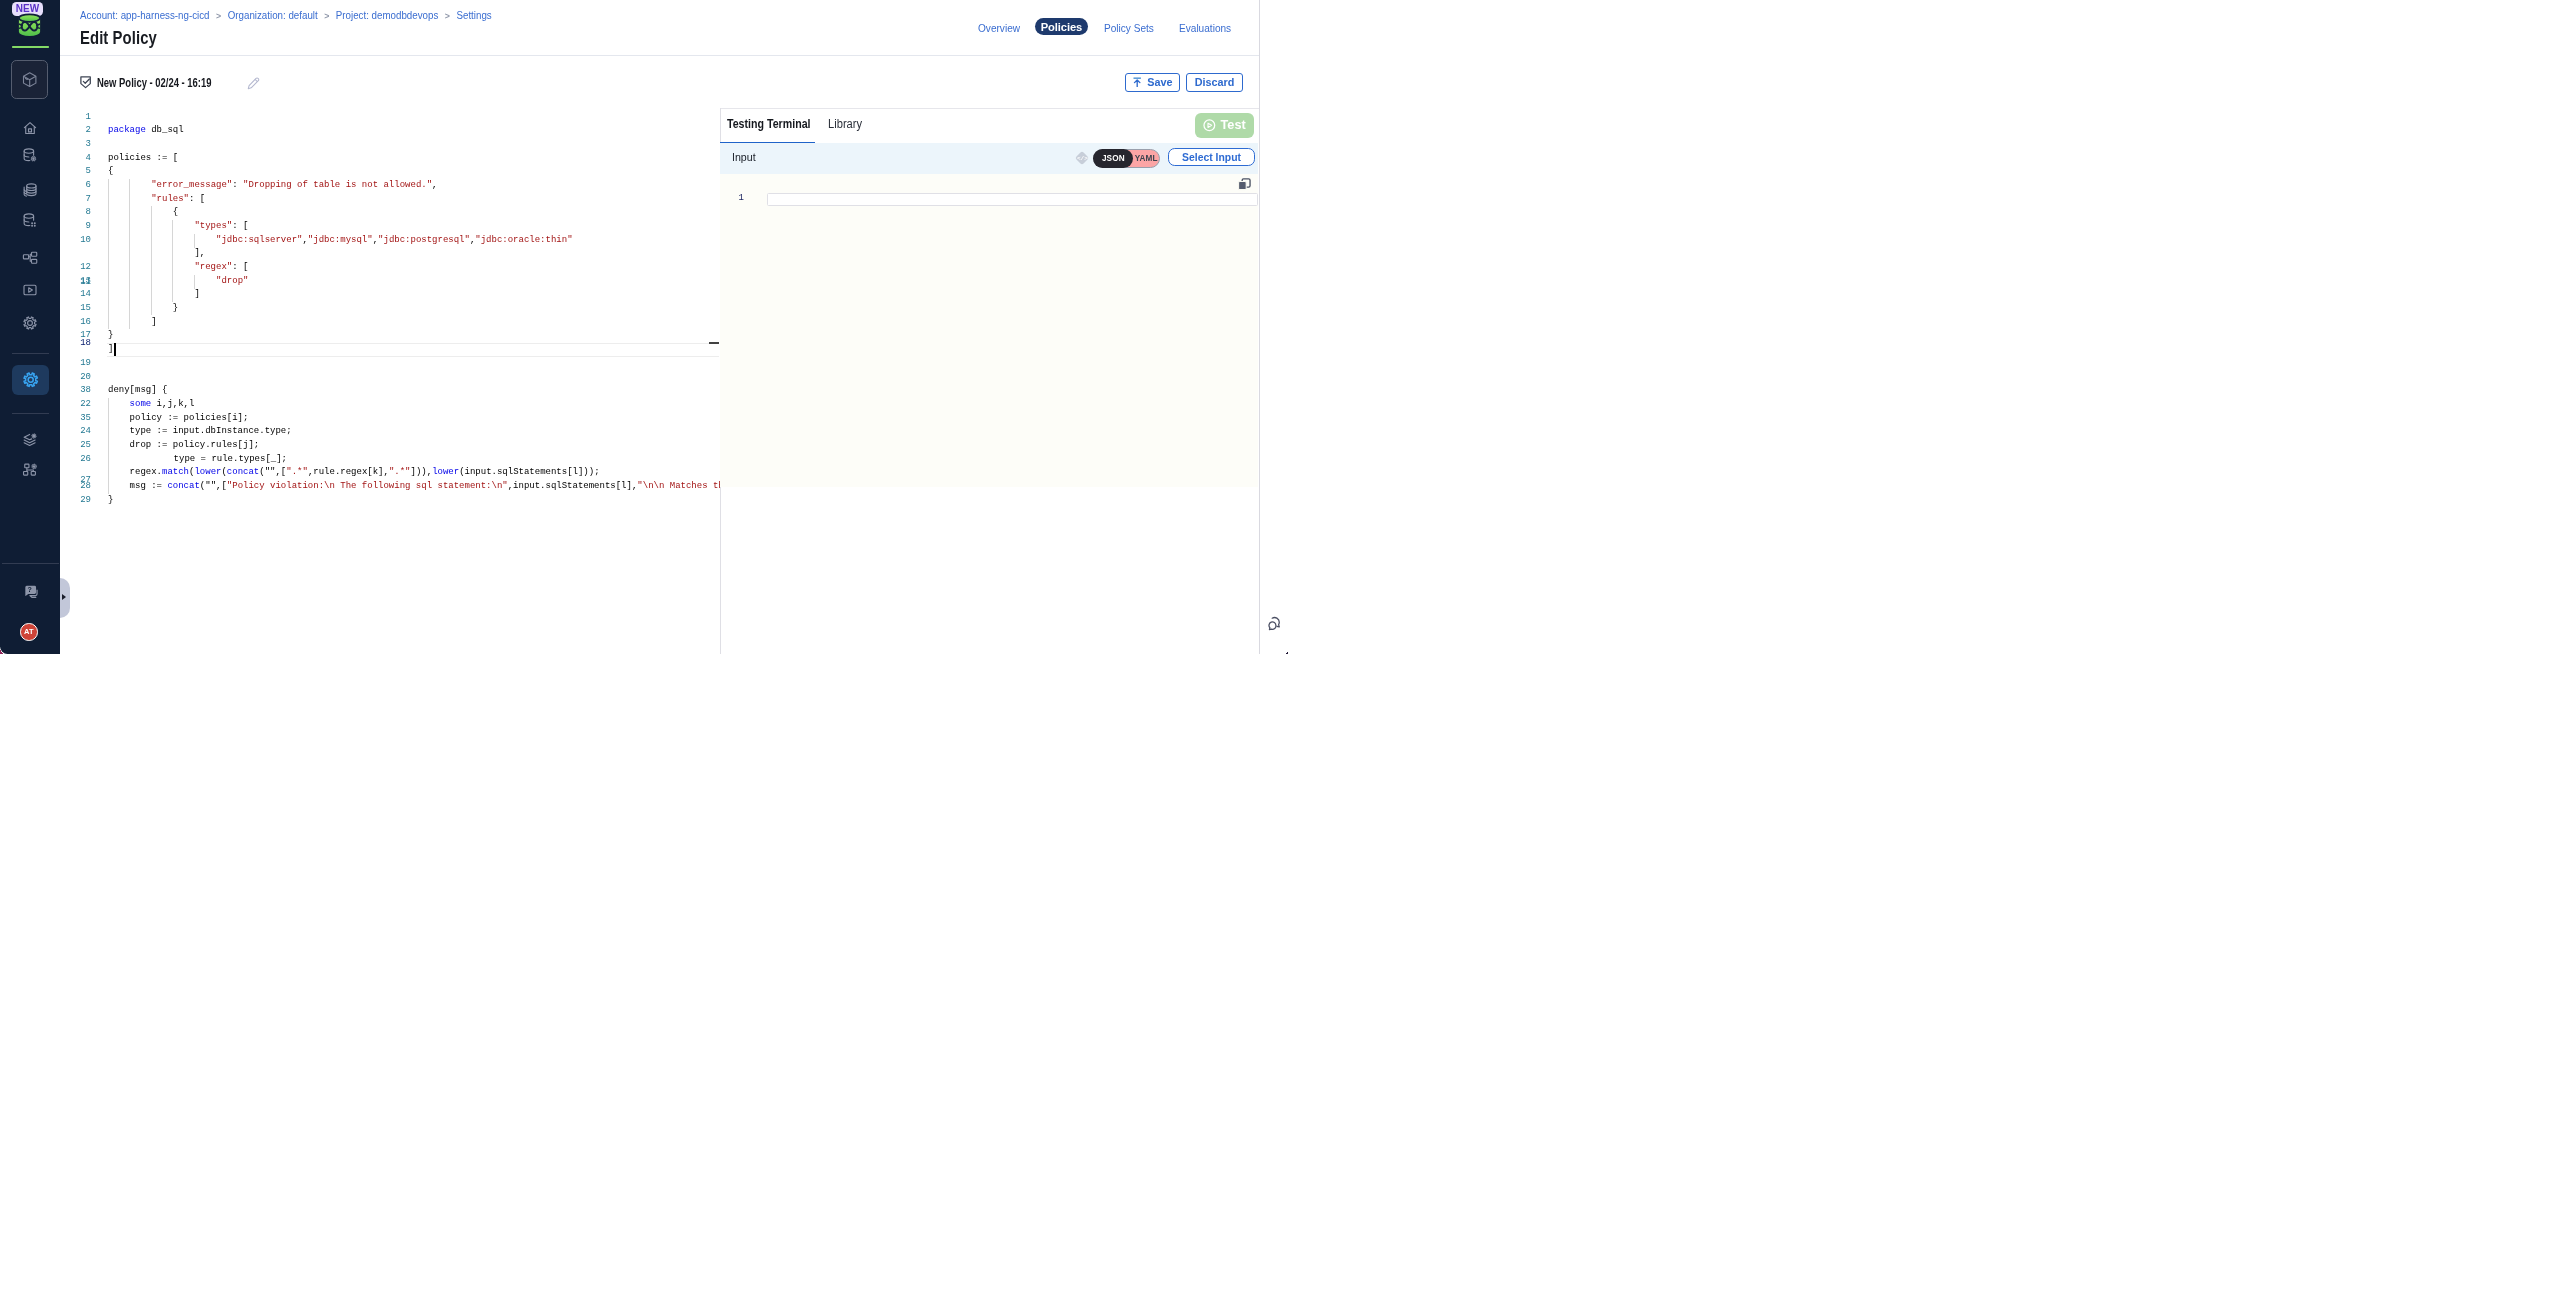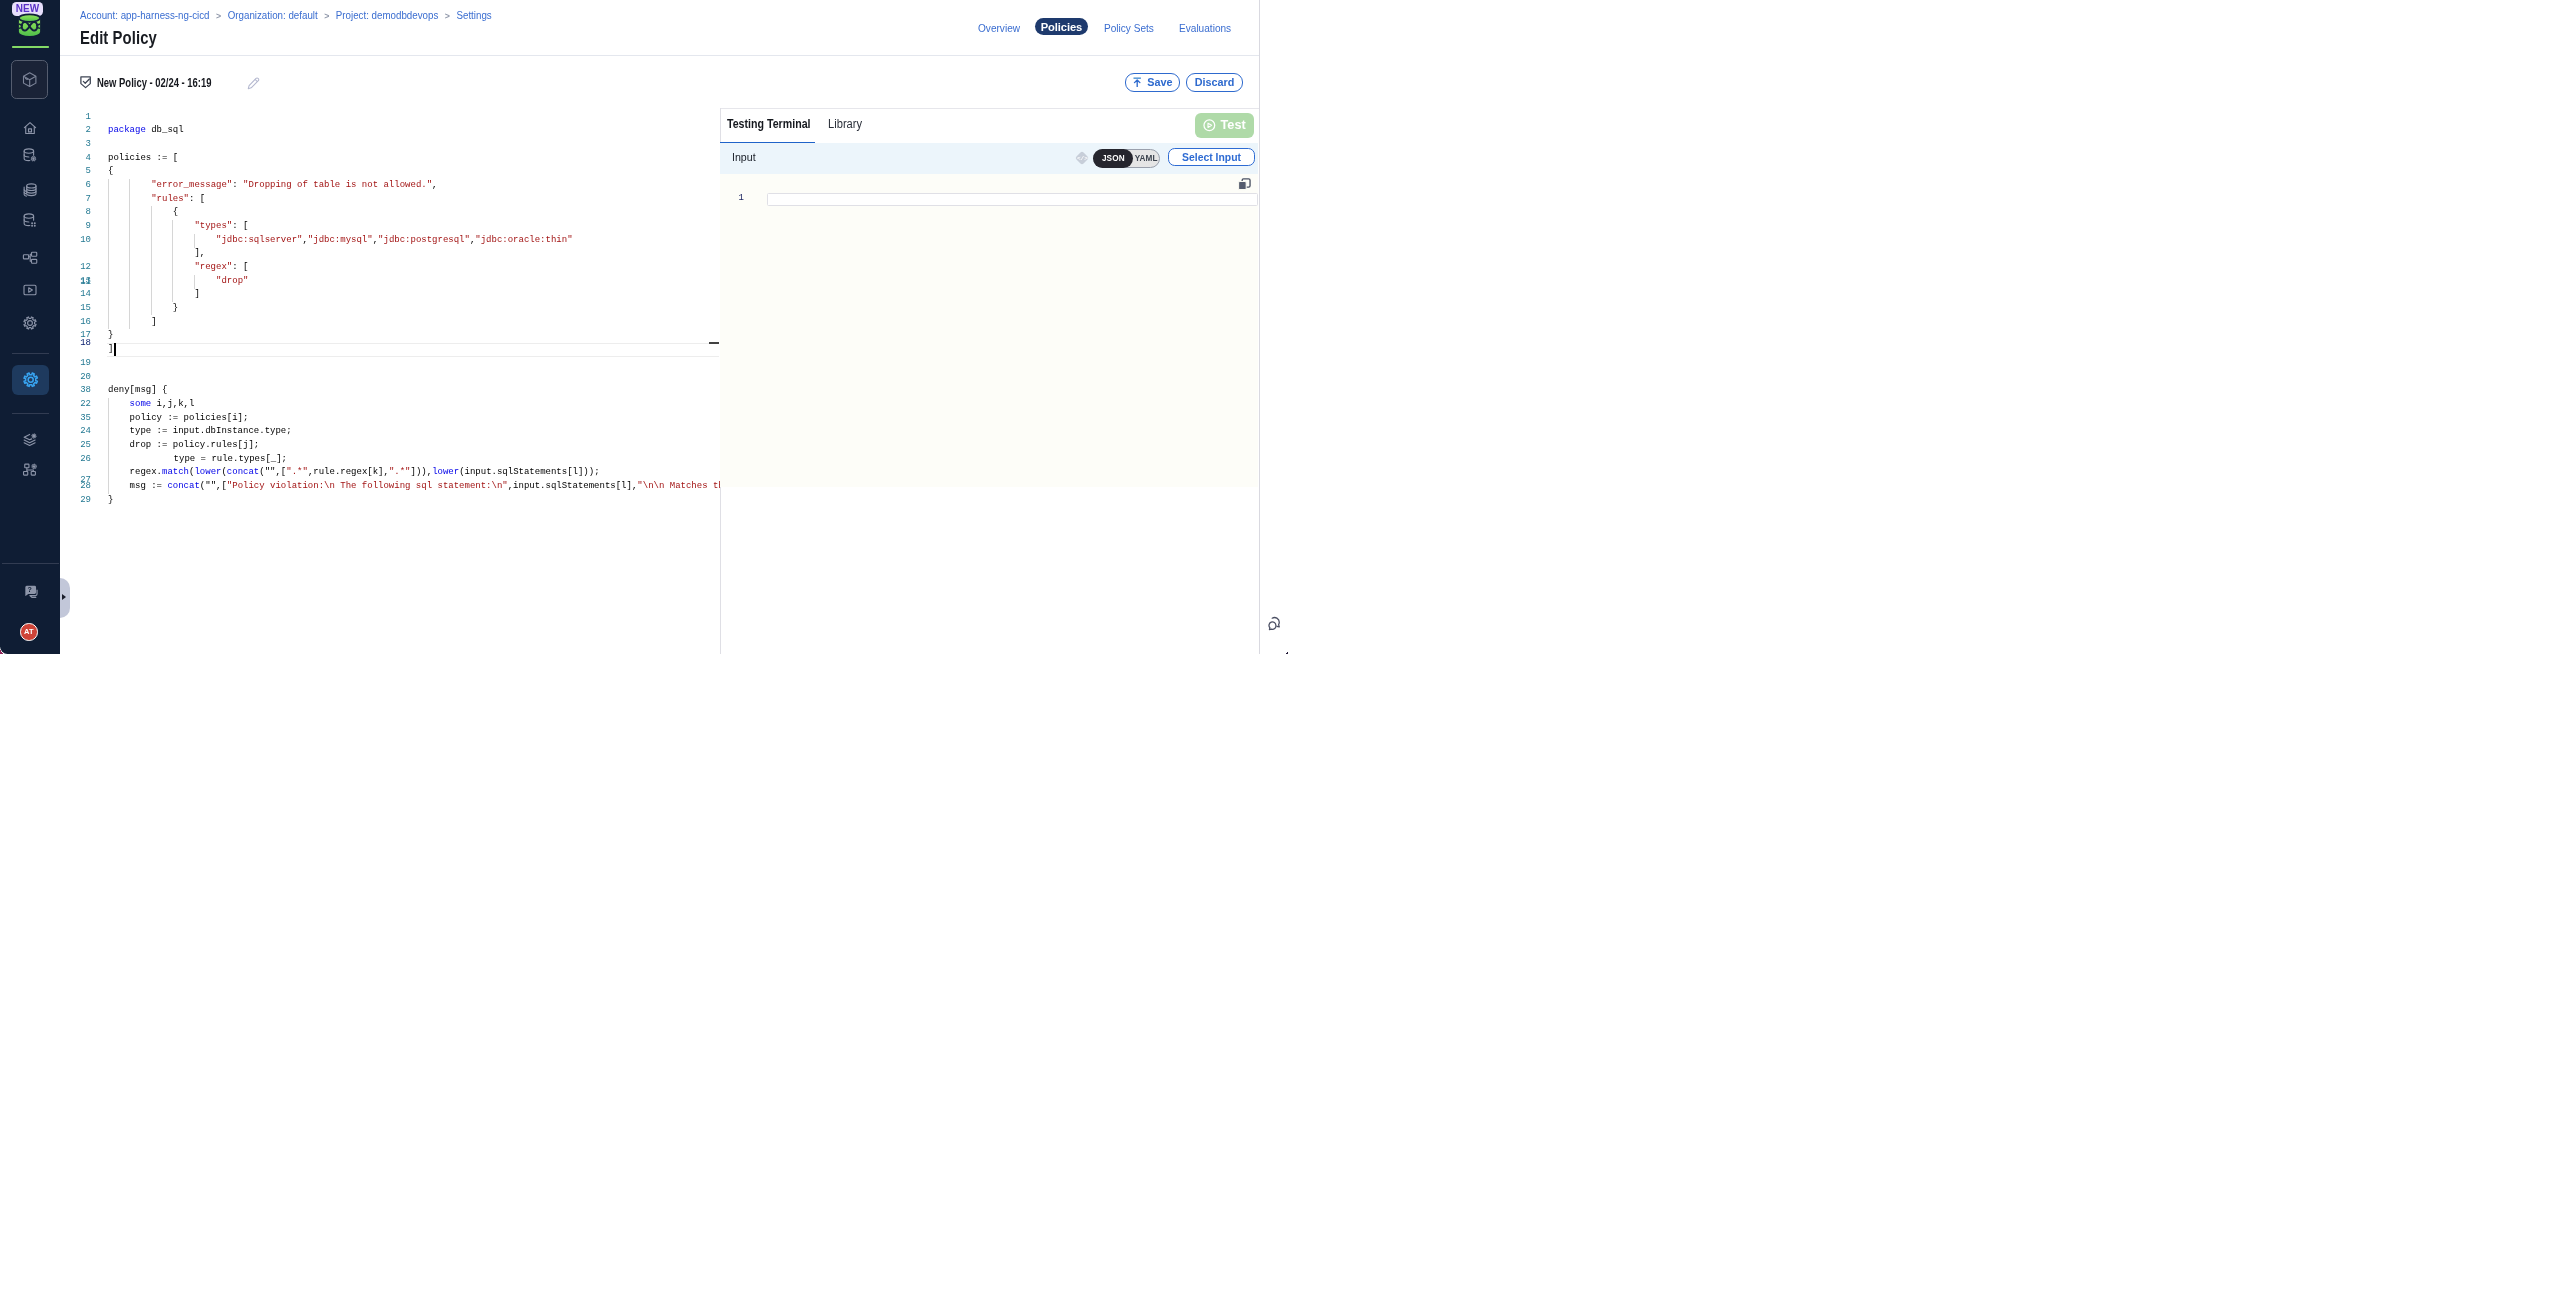--- a/index.html
+++ b/index.html
@@ -29,41 +29,41 @@
   #crumbs .sep { color:#9098aa; margin:0 6.7px; font-size:9px; font-weight:bold; }
   #title { left:80px; top:27.6px; font-size:18px; font-weight:bold; color:#191c22; transform:scaleX(0.825); transform-origin:0 0; letter-spacing:0.1px; }
   .toptab { position:absolute; top:21px; font-size:11.6px; font-weight:500; color:#3a6dd0; transform:scaleX(0.87); transform-origin:0 0; }
   #pill { left:1035px; top:18.4px; width:53px; letter-spacing:-0.1px; height:17px; background:#1e3a6d;
     border-radius:8.4px; color:#fff; font-size:11.2px; font-weight:bold;
     display:flex; align-items:center; justify-content:center; }
   .hline { position:absolute; background:#e4e7ee; height:0.7px; }
   .vline { position:absolute; background:#dcdce3; width:0.7px; }
   
   #ptitle { left:97px; top:76px; font-size:12.7px; font-weight:bold; color:#17191f; transform:scaleX(0.745); transform-origin:0 0; }
-  .btn { position:absolute; top:73px; height:18.6px; border:1px solid #2e6ace; border-radius:9px;
+  .btn { position:absolute; top:73px; height:18.6px; border:1px solid #2e6ace; border-radius:3px;
     color:#2e6ace; font-size:10.8px; font-weight:600; display:flex; align-items:center;
     justify-content:center; background:#fff; }
   
   #editor { left:60px; top:108px; width:660px; height:547px; background:#fff; overflow:hidden; }
   .lnum { position:absolute; left:0; width:31px; text-align:right;
     font-family:"Liberation Mono", monospace; font-size:9px; color:#257a93; height:13.7px;
     line-height:13.7px; }
   .crow { position:absolute; left:48px; font-family:"Liberation Mono", monospace; font-size:9px;
     color:#000; height:13.7px; line-height:13.7px; white-space:pre; }
   .k { color:#0000e8; } .s { color:#a31515; }
   .guide { position:absolute; width:0.7px; background:#d6d6d6; }
   
   #rtabs-underline { left:720px; top:142px; width:95px; height:1.6px; background:#1f63c9; }
   #inputband { left:720px; top:143px; width:538px; height:31px; background:#ecf5fb; }
   #cream { left:720px; top:174px; width:538px; height:313px; background:#fdfdf8; }
   #testbtn { left:1195px; top:113px; width:59px; height:24.6px; background:#afdaa8;
     border-radius:6px; color:#fff; font-weight:bold; font-size:12.7px;
     display:flex; align-items:center; justify-content:center; gap:4.5px; }
   #toggle { left:1093px; top:149px; width:67px; height:19px; border:0.7px solid #9aa0ac;
-    border-radius:9.7px; background:#e5e5e5; display:flex; }
+    border-radius:9.7px; background:#fca5a5; display:flex; }
   #seljson { width:40px; height:19px; margin:-0.7px 0 0 -0.7px; background:#26262e; border-radius:9.7px;
     color:#fff; font-size:8.2px; font-weight:bold; display:flex; align-items:center; justify-content:center; letter-spacing:0.1px; }
   #yaml { flex:1; color:#3c434e; font-size:8.2px; font-weight:bold; letter-spacing:0.1px; display:flex;
     align-items:center; justify-content:center; }
   #selinput { left:1168px; top:148px; width:87px; height:18px; border:1.2px solid #2e6bd3;
     border-radius:6.7px; color:#2e6bd3; font-size:10.4px; font-weight:600; background:#fff;
     display:flex; align-items:center; justify-content:center; }
   #field { left:767px; top:193px; width:491px; height:13.4px; background:#fff;
     border:0.7px solid #e0e0e6; border-radius:1.5px; }
 </style>

